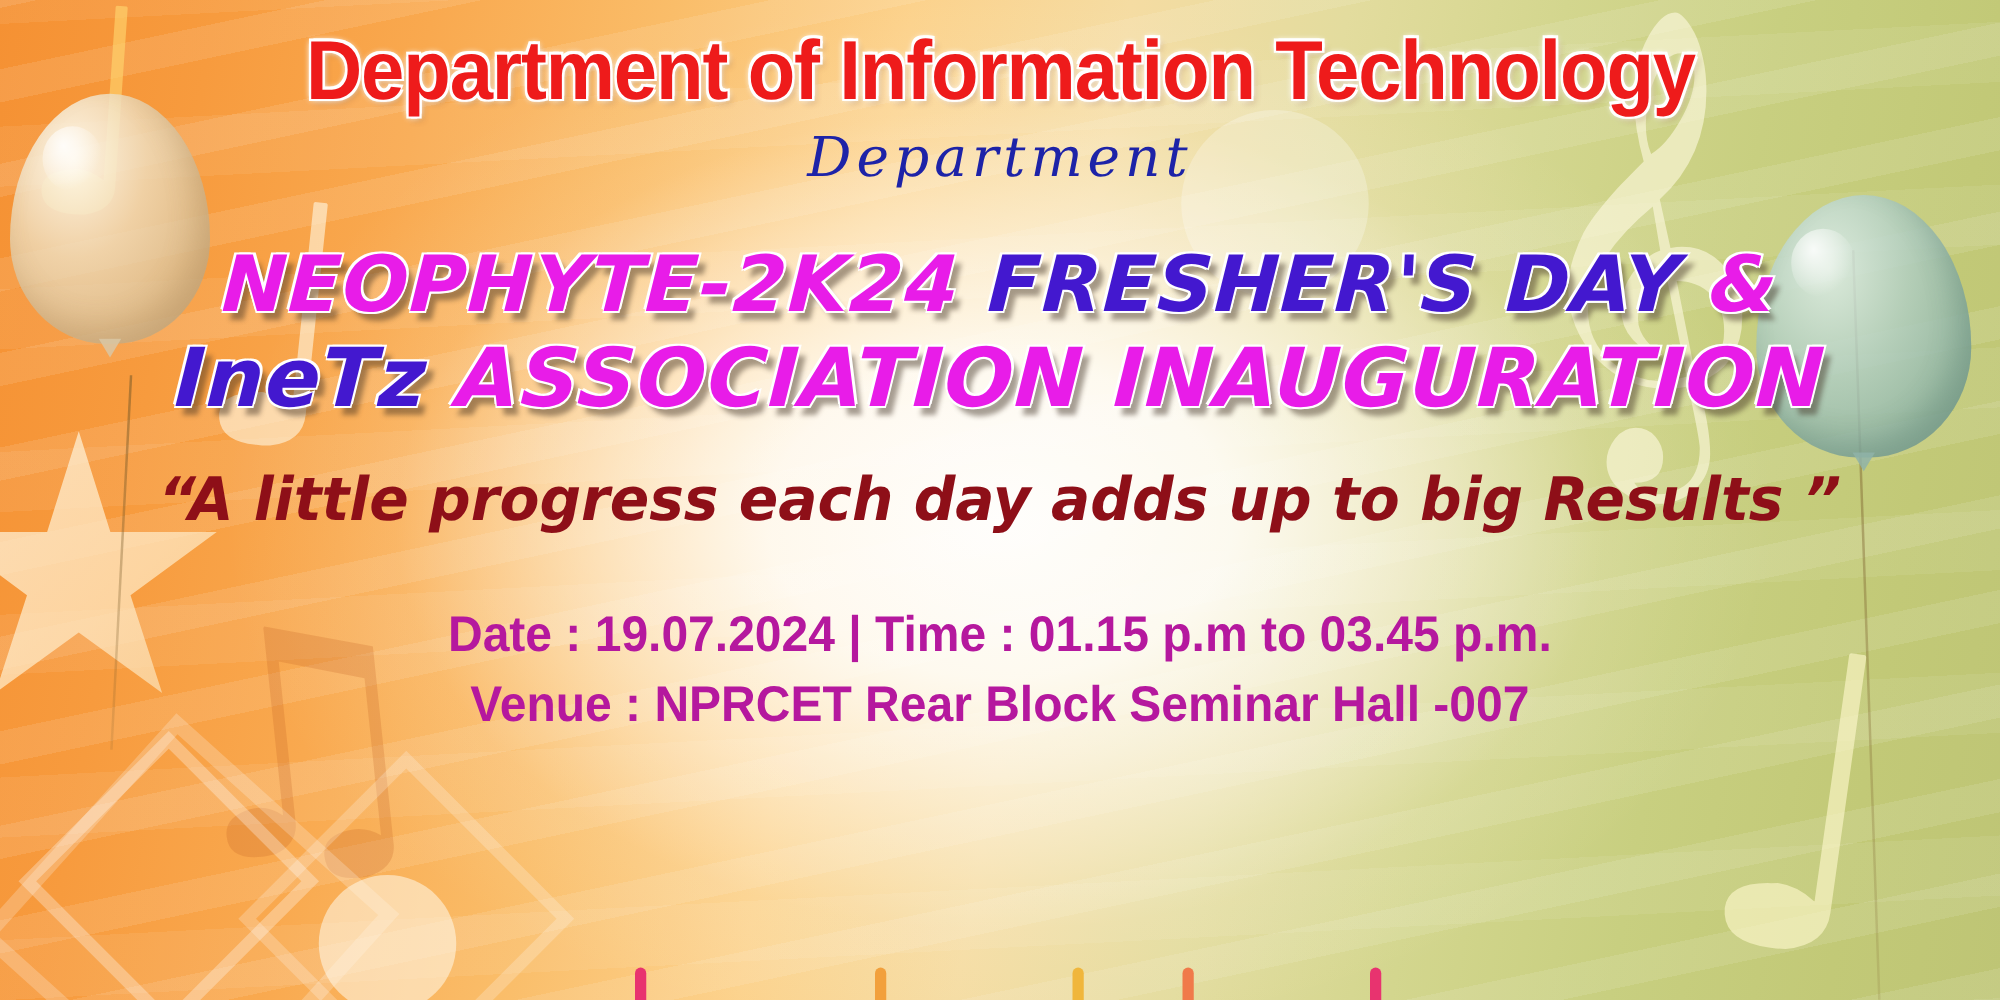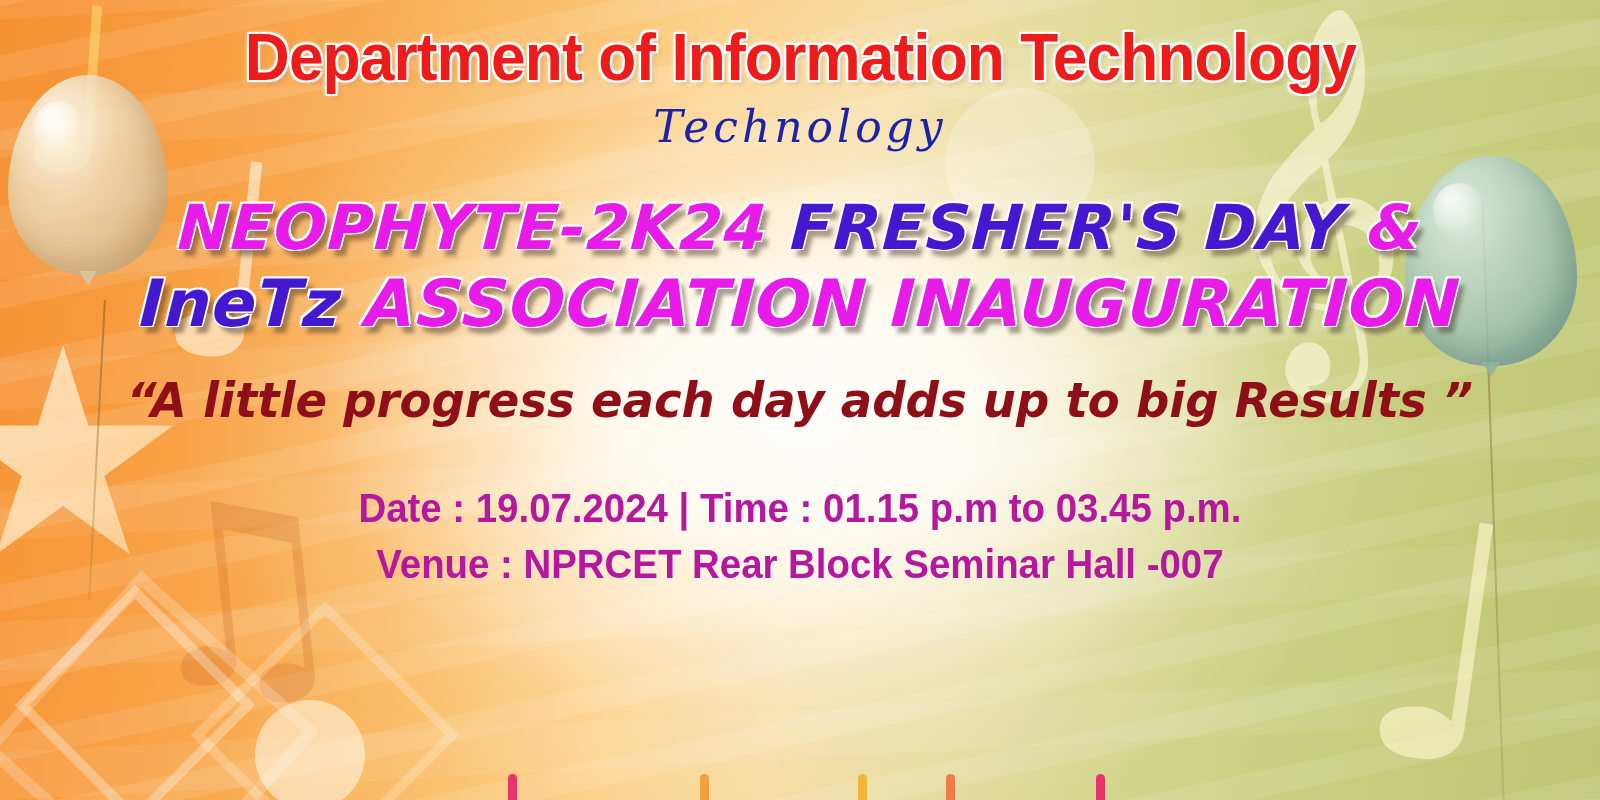--- a/index.html
+++ b/index.html
@@ -266,21 +266,21 @@
   <div class="deco tip" style="left:508px;  background:#e8336f;"></div>
   <div class="deco tip" style="left:700px;  background:#f2a03c;"></div>
   <div class="deco tip" style="left:858px;  background:#f0b63c;"></div>
   <div class="deco tip" style="left:946px;  background:#f07a4a;"></div>
   <div class="deco tip" style="left:1096px; background:#e8336f;"></div>
 
   <div class="content">
 
     <div class="dept">Department of Information Technology</div>
 
-    <div class="organizes">Technology</div>
+    <div class="organizes">Department</div>
 
     <div class="headline l1">
       <span class="pink">NEOPHYTE-2K24</span><span>&nbsp;</span><span class="violet">FRESHER'S DAY</span><span>&nbsp;</span><span class="pink amp">&amp;</span>
     </div>
 
     <div class="headline l2">
       <span class="violet">IneTz</span><span>&nbsp;</span><span class="pink">ASSOCIATION INAUGURATION</span>
     </div>
 
     <div class="quote">“A little progress each day adds up to big Results ”</div>

